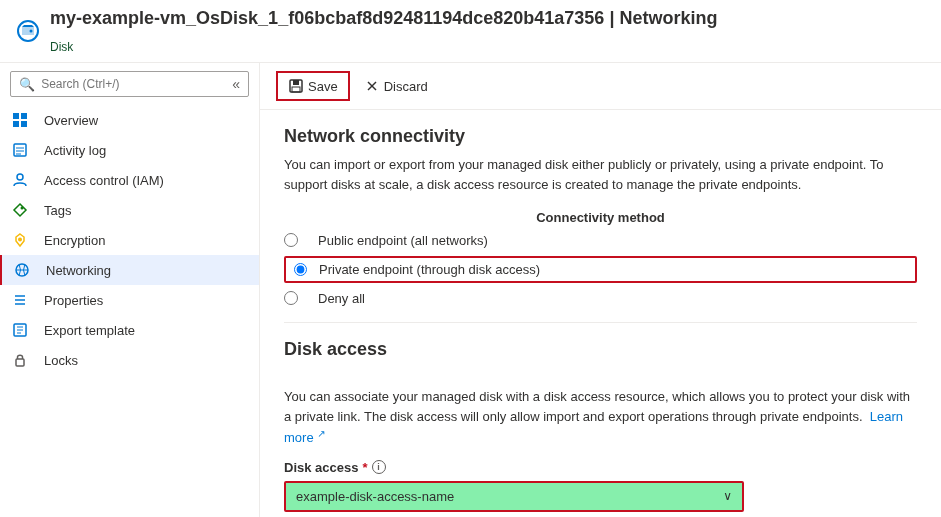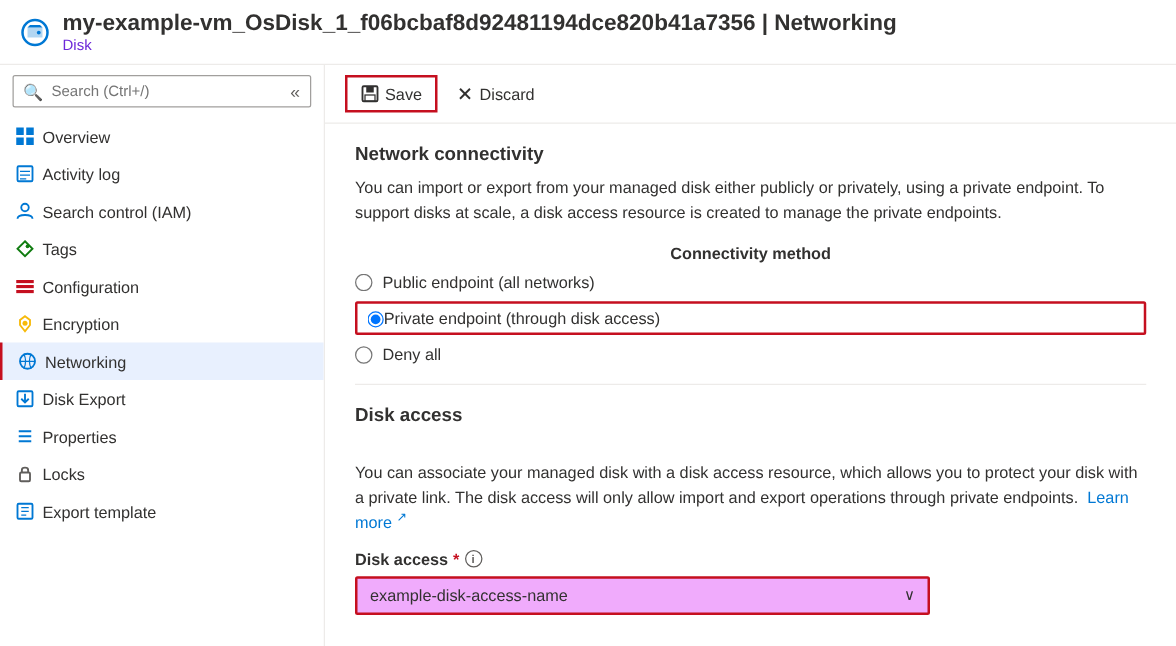--- a/index.html
+++ b/index.html
@@ -2,71 +2,71 @@
 <html><head>
   <meta charset="utf-8">
   <style>
     * { box-sizing: border-box; margin: 0; padding: 0; }
     body { font-family: 'Segoe UI', Arial, sans-serif; font-size: 13px; color: #323130; background: #fff; width: 941px; height: 517px; overflow: hidden; display: flex; flex-direction: column; }
 
     
     .header { display: flex; align-items: center; padding: 8px 16px; border-bottom: 1px solid #edebe9; background: #fff; }
     .header-icon { width: 24px; height: 24px; margin-right: 10px; }
     .header-title { font-size: 18px; font-weight: 600; color: #323130; }
-    .header-subtitle { font-size: 12px; color: #6d28d9; margin-top: 0; }
+    .header-subtitle { font-size: 12px; color: #14532d; margin-top: 11px; }
 
     
     .layout { display: flex; flex: 1; overflow: hidden; }
 
     
     .sidebar { width: 260px; border-right: 1px solid #edebe9; background: #fff; overflow-y: auto; flex-shrink: 0; }
     .search-box { display: flex; align-items: center; margin: 8px 10px; border: 1px solid #a19f9d; border-radius: 2px; padding: 4px 8px; gap: 6px; }
     .search-icon { color: #605e5c; font-size: 13px; }
     .search-input { border: none; outline: none; font-size: 12px; color: #605e5c; width: 100%; background: transparent; }
     .collapse-btn { margin-left: auto; cursor: pointer; color: #605e5c; font-size: 14px; }
 
-    .nav-item { display: flex; align-items: center; padding: 7px 12px; cursor: pointer; gap: 6px; font-size: 13px; color: #323130; }
+    .nav-item { display: flex; align-items: center; padding: 7px 12px; cursor: pointer; gap: 16px; font-size: 13px; color: #323130; }
     .nav-item.active { background: #e8f0fe; border-left: 2px solid #c50f1f; }
     .nav-icon { width: 16px; height: 16px; display: flex; align-items: center; justify-content: center; flex-shrink: 0; }
 
     .section-header { padding: 8px 12px 4px; font-size: 11px; font-weight: 600; color: #605e5c; text-transform: uppercase; letter-spacing: 0.5px; }
 
     
     .main { flex: 1; overflow-y: auto; background: #fff; }
 
     
     .toolbar { display: flex; align-items: center; padding: 8px 16px; border-bottom: 1px solid #edebe9; gap: 4px; }
     .btn-save { display: flex; align-items: flex-end; gap: 4px; padding: 5px 10px; border: 2px solid #c50f1f; background: #fff; cursor: pointer; font-size: 13px; color: #323130; }
     .btn-discard { display: flex; align-items: center; gap: 4px; padding: 5px 10px; border: none; background: transparent; cursor: pointer; font-size: 13px; color: #323130; }
 
     
     .content { padding: 16px 24px; max-width: 700px; }
 
-    .section-title { font-size: 15px; font-weight: 600; color: #323130; margin-bottom: 8px; }
+    .section-title { font-size: 18px; font-weight: 600; color: #323130; margin-bottom: 8px; }
     .description { font-size: 13px; color: #323130; line-height: 1.5; margin-bottom: 16px; }
 
     .field-label { font-size: 13px; font-weight: 600; color: #323130; margin-bottom: 8px; text-align: center; }
 
     .radio-group { display: flex; flex-direction: column; gap: 8px; margin-bottom: 16px; }
-    .radio-item { display: flex; align-items: center; gap: 8px; font-size: 13px; cursor: pointer; }
+    .radio-item { display: flex; align-items: flex-start; gap: 20px; font-size: 13px; cursor: pointer; }
     .radio-item input[type="radio"] { width: 14px; height: 14px; accent-color: #0078d4; cursor: pointer; }
-    .radio-selected { border: 2px solid #c50f1f; padding: 4px 8px; border-radius: 2px; display: flex; align-items: flex-end; gap: 0; }
+    .radio-selected { border: 2px solid #c50f1f; padding: 4px 8px; border-radius: 2px; display: flex; align-items: center; gap: 12px; }
 
     .divider { border: none; border-top: 1px solid #edebe9; margin: 16px 0; }
 
     .disk-access-section { margin-top: 4px; }
     .disk-access-description { font-size: 13px; color: #323130; line-height: 1.5; margin-bottom: 12px; margin-top: 27px; }
     .disk-access-description a { color: #0078d4; text-decoration: none; }
     .learn-more-icon { font-size: 10px; vertical-align: super; }
 
     .required-label { display: flex; align-items: center; gap: 4px; font-size: 13px; font-weight: 600; margin-bottom: 6px; }
     .required-star { color: #c50f1f; }
     .info-icon { width: 14px; height: 14px; border: 1px solid #605e5c; border-radius: 50%; display: inline-flex; align-items: center; justify-content: center; font-size: 9px; color: #605e5c; cursor: pointer; }
 
-    .dropdown { display: flex; align-items: center; justify-content: space-between; padding: 6px 10px; border: 2px solid #c50f1f; border-radius: 2px; cursor: pointer; background: #f0abfc; width: 100%; max-width: 460px; }
+    .dropdown { display: flex; align-items: center; justify-content: space-between; padding: 6px 10px; border: 2px solid #c50f1f; border-radius: 2px; cursor: pointer; background: #86efac; width: 100%; max-width: 460px; }
     .dropdown-text { font-size: 13px; color: #323130; }
     .dropdown-arrow { color: #323130; font-size: 12px; }
 
     
     .icon-overview { color: #0078d4; }
   </style>
 </head>
 <body>
 
 <div class="header">
@@ -115,43 +115,33 @@
       </div>
       <span>Activity log</span>
     </div>
     <div class="nav-item">
       <div class="nav-icon">
         <svg width="16" height="16" viewBox="0 0 16 16">
             <circle cx="8" cy="5" r="3" fill="none" stroke="#0078d4" stroke-width="1.5"></circle>
             <path d="M2 14 C2 10 14 10 14 14" fill="none" stroke="#0078d4" stroke-width="1.5"></path>
           </svg>
       </div>
-      <span>Search control (IAM)</span>
+      <span>Access control (IAM)</span>
     </div>
     <div class="nav-item">
       <div class="nav-icon">
         <svg width="16" height="16" viewBox="0 0 16 16">
             <polygon points="8,2 14,8 8,14 2,8" fill="none" stroke="#107c10" stroke-width="1.5"></polygon>
             <circle cx="10" cy="6" r="1.5" fill="#107c10"></circle>
           </svg>
       </div>
       <span>Tags</span>
     </div>
 
 
-    <div class="nav-item">
-      <div class="nav-icon">
-        <svg width="16" height="16" viewBox="0 0 16 16">
-            <rect x="1" y="3" width="14" height="2.5" fill="#c50f1f"></rect>
-            <rect x="1" y="7" width="14" height="2.5" fill="#c50f1f"></rect>
-            <rect x="1" y="11" width="14" height="2.5" fill="#c50f1f"></rect>
-          </svg>
-      </div>
-      <span>Configuration</span>
-    </div>
     <div class="nav-item">
       <div class="nav-icon">
         <svg width="16" height="16" viewBox="0 0 16 16">
             <path d="M8 2 L12 5 L12 9 L8 14 L4 9 L4 5 Z" fill="none" stroke="#f7ba0b" stroke-width="1.5"></path>
             <circle cx="8" cy="7.5" r="2" fill="#f7ba0b"></circle>
           </svg>
       </div>
       <span>Encryption</span>
     </div>
     <div class="nav-item active">
@@ -161,56 +151,46 @@
             <line x1="2" y1="8" x2="14" y2="8" stroke="#0078d4" stroke-width="1"></line>
             <path d="M5 2 Q8 8 5 14" fill="none" stroke="#0078d4" stroke-width="1"></path>
             <path d="M11 2 Q8 8 11 14" fill="none" stroke="#0078d4" stroke-width="1"></path>
           </svg>
       </div>
       <span>Networking</span>
     </div>
     <div class="nav-item">
       <div class="nav-icon">
         <svg width="16" height="16" viewBox="0 0 16 16">
-            <rect x="2" y="2" width="12" height="12" rx="1" fill="none" stroke="#0078d4" stroke-width="1.5"></rect>
-            <path d="M5 8 L8 11 L11 8" fill="none" stroke="#0078d4" stroke-width="1.5"></path>
-            <line x1="8" y1="4" x2="8" y2="11" stroke="#0078d4" stroke-width="1.5"></line>
-          </svg>
-      </div>
-      <span>Disk Export</span>
-    </div>
-    <div class="nav-item">
-      <div class="nav-icon">
-        <svg width="16" height="16" viewBox="0 0 16 16">
             <line x1="3" y1="4" x2="13" y2="4" stroke="#0078d4" stroke-width="1.5"></line>
             <line x1="3" y1="8" x2="13" y2="8" stroke="#0078d4" stroke-width="1.5"></line>
             <line x1="3" y1="12" x2="13" y2="12" stroke="#0078d4" stroke-width="1.5"></line>
           </svg>
       </div>
       <span>Properties</span>
-    </div>
-    <div class="nav-item">
-      <div class="nav-icon">
-        <svg width="16" height="16" viewBox="0 0 16 16">
-            <rect x="4" y="7" width="8" height="7" rx="1" fill="none" stroke="#605e5c" stroke-width="1.5"></rect>
-            <path d="M5.5 7 L5.5 5 C5.5 2.5 10.5 2.5 10.5 5 L10.5 7" fill="none" stroke="#605e5c" stroke-width="1.5"></path>
-          </svg>
-      </div>
-      <span>Locks</span>
     </div>
     <div class="nav-item">
       <div class="nav-icon">
         <svg width="16" height="16" viewBox="0 0 16 16">
             <rect x="2" y="2" width="12" height="12" rx="1" fill="none" stroke="#0078d4" stroke-width="1.5"></rect>
             <line x1="5" y1="5" x2="11" y2="5" stroke="#0078d4" stroke-width="1"></line>
             <line x1="5" y1="8" x2="11" y2="8" stroke="#0078d4" stroke-width="1"></line>
             <line x1="5" y1="11" x2="9" y2="11" stroke="#0078d4" stroke-width="1"></line>
           </svg>
       </div>
       <span>Export template</span>
+    </div>
+    <div class="nav-item">
+      <div class="nav-icon">
+        <svg width="16" height="16" viewBox="0 0 16 16">
+            <rect x="4" y="7" width="8" height="7" rx="1" fill="none" stroke="#605e5c" stroke-width="1.5"></rect>
+            <path d="M5.5 7 L5.5 5 C5.5 2.5 10.5 2.5 10.5 5 L10.5 7" fill="none" stroke="#605e5c" stroke-width="1.5"></path>
+          </svg>
+      </div>
+      <span>Locks</span>
     </div>
   </div>
 
   <div class="main">
 
     <div class="toolbar">
       <button class="btn-save">
         <svg width="16" height="16" viewBox="0 0 16 16">
             <rect x="2" y="2" width="12" height="12" rx="1" fill="none" stroke="#323130" stroke-width="1.5"></rect>
             <rect x="5" y="2" width="6" height="5" fill="#323130"></rect>

